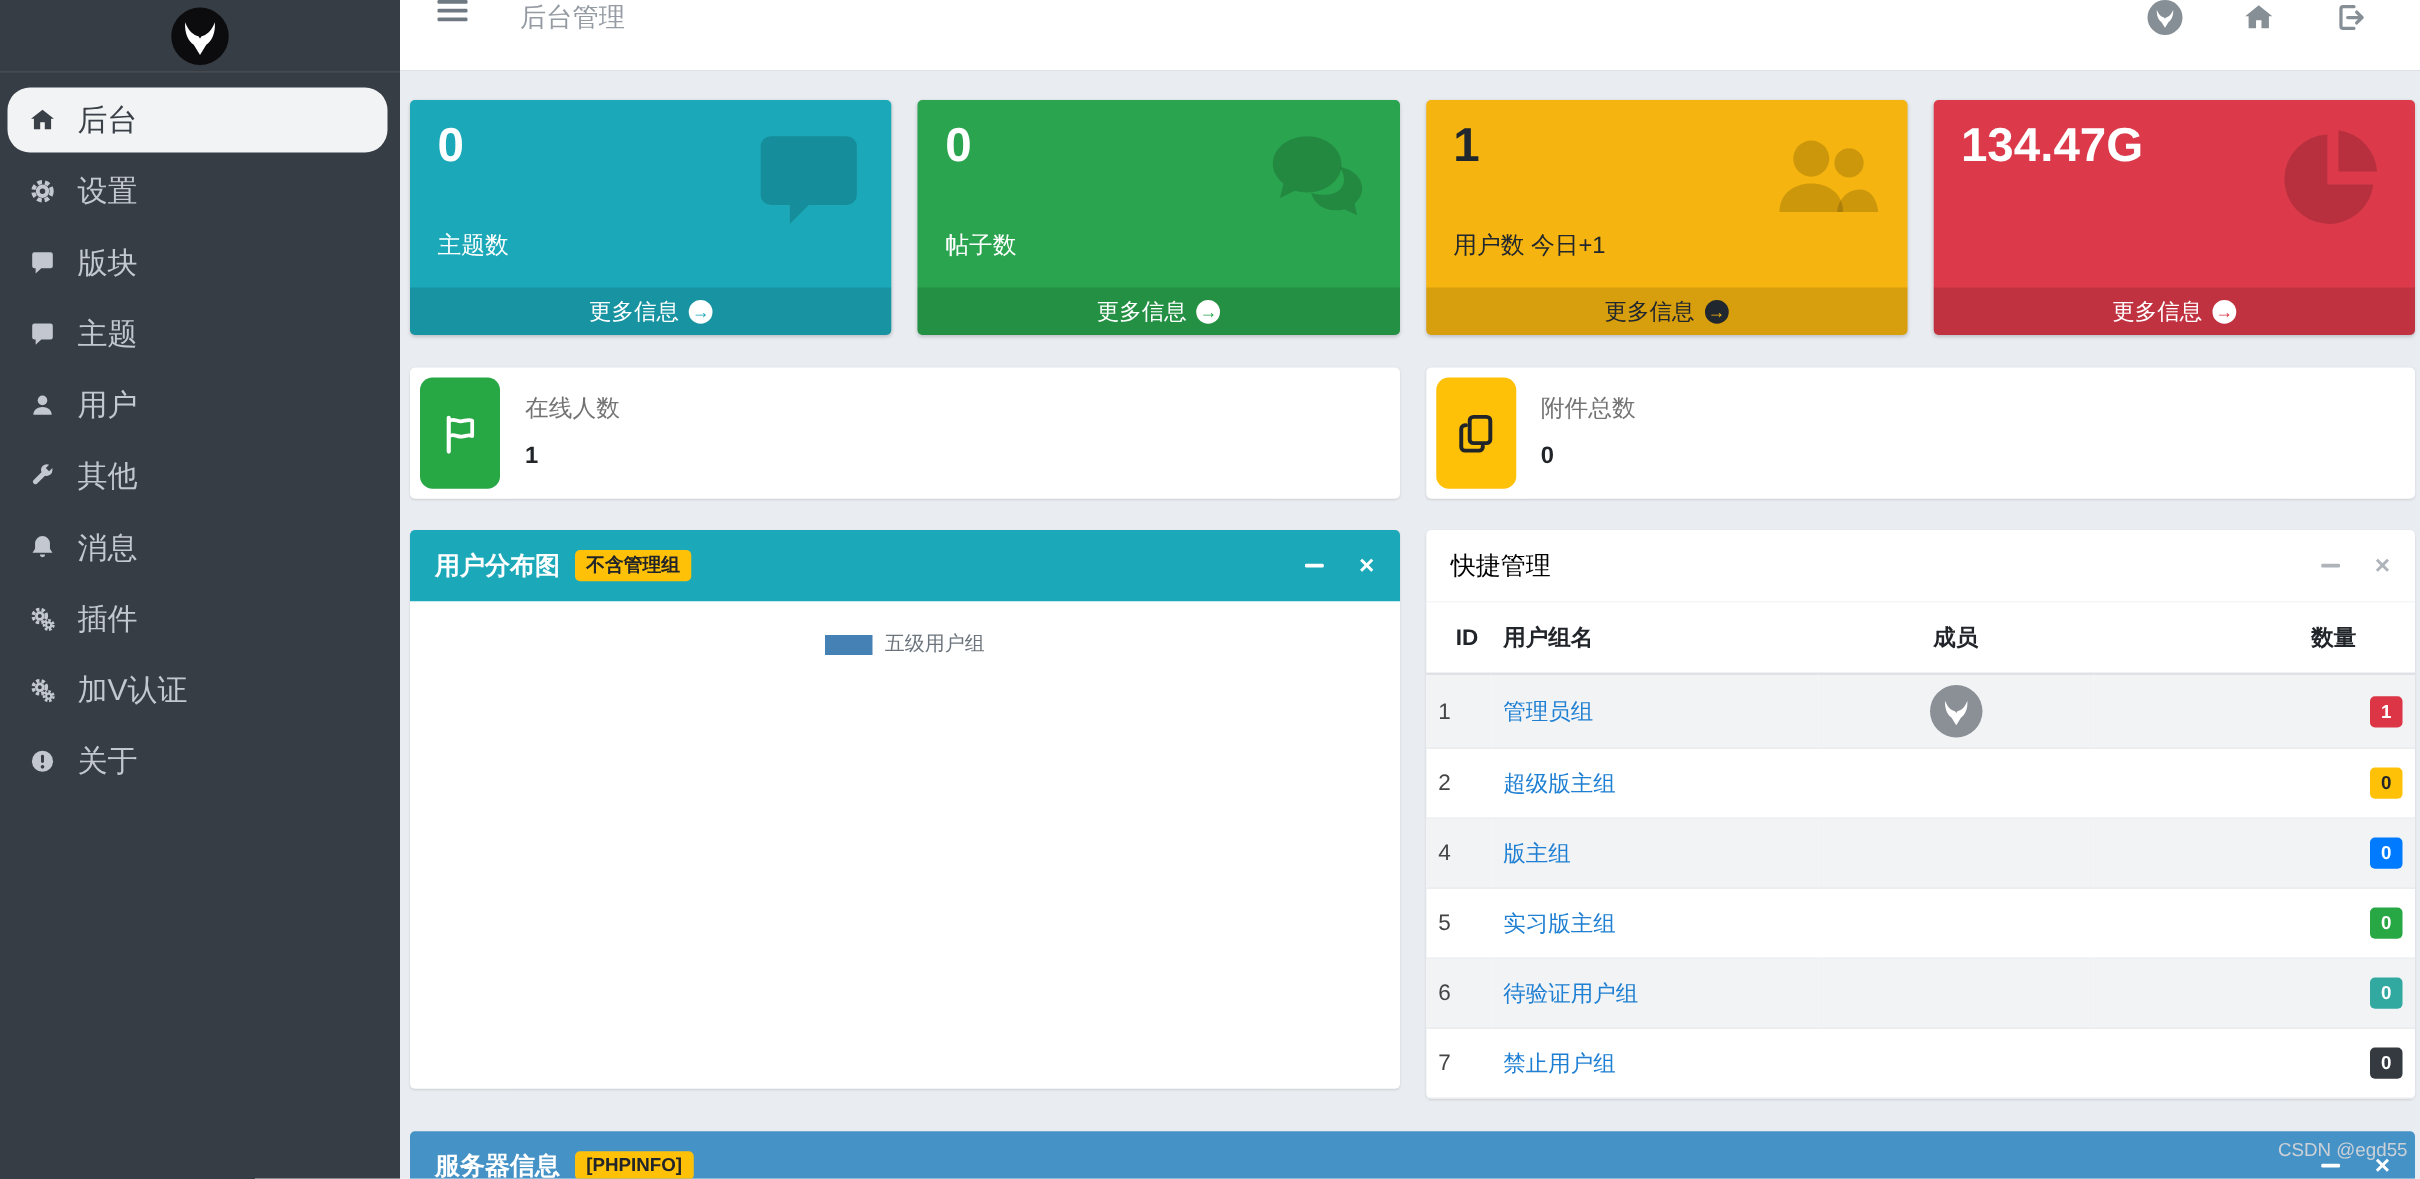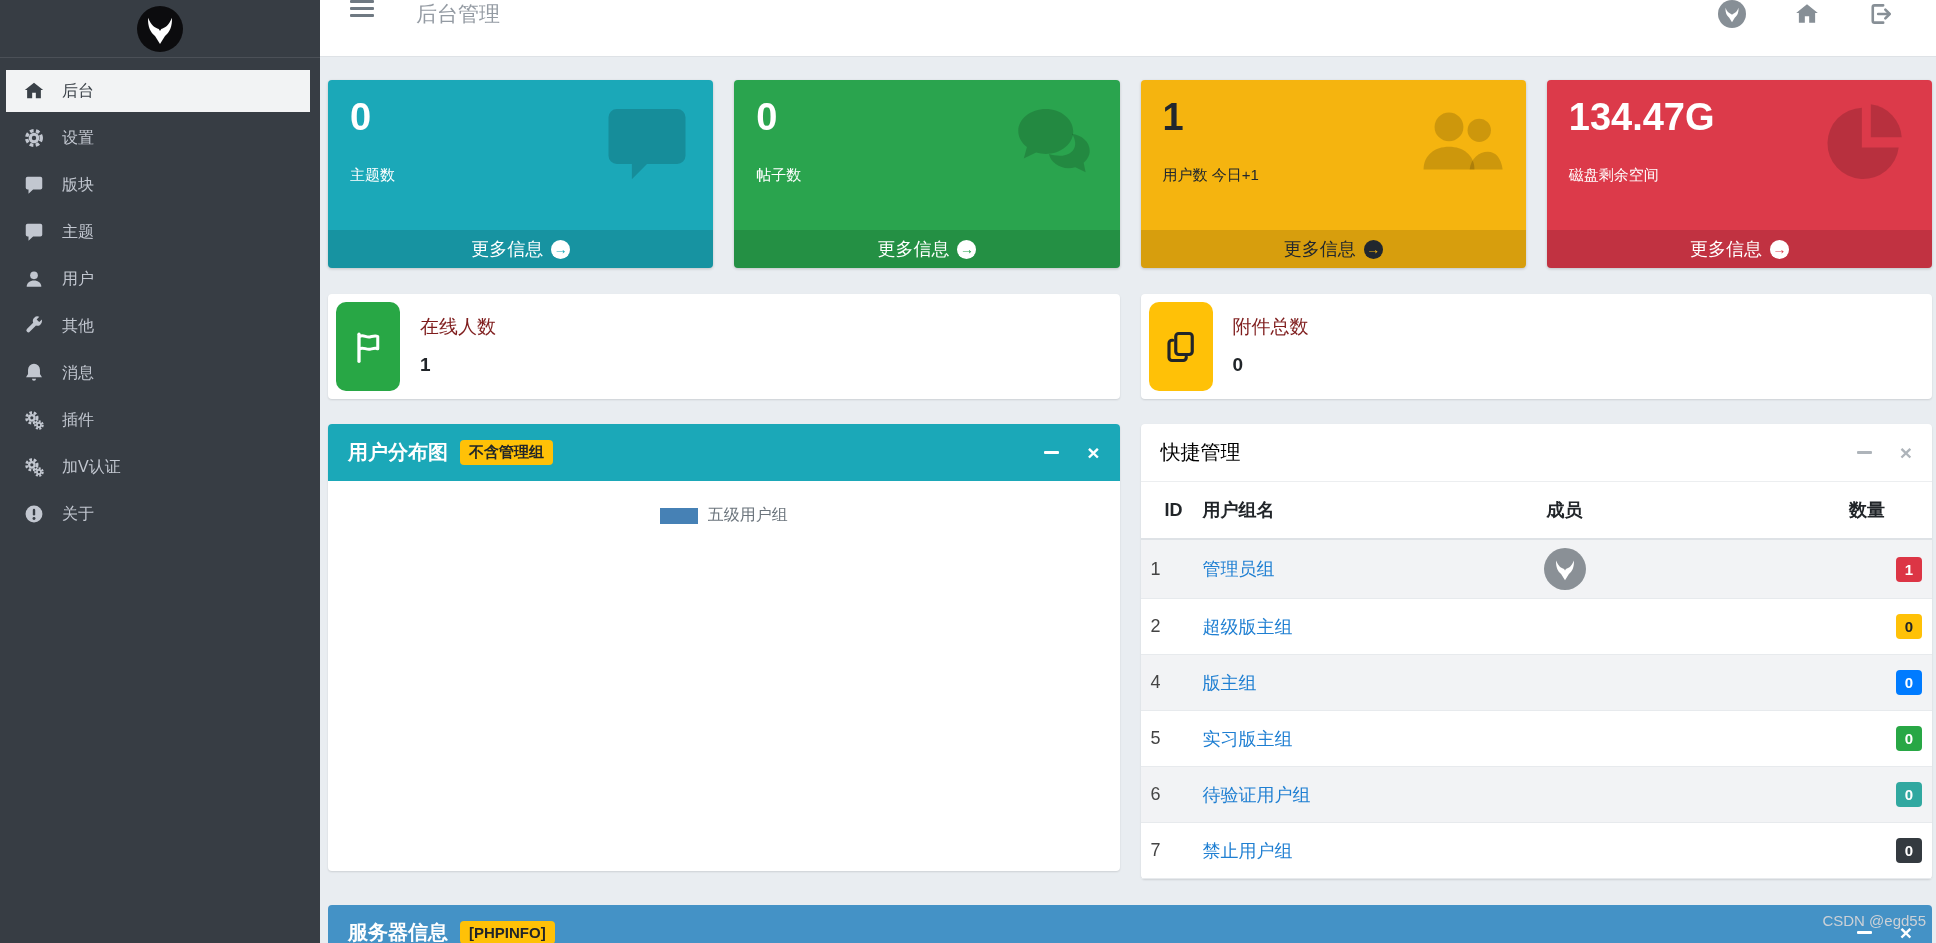--- a/index.html
+++ b/index.html
@@ -4,21 +4,21 @@
 <style>
   * { margin:0; padding:0; box-sizing:border-box; }
   html,body { width:1936px; height:943px; overflow:hidden; font-family:"Liberation Sans","DejaVu Sans",sans-serif; }
   #app { display:flex; width:1936px; height:943px; background:#e9edf1; }
 
   
   .sidebar { width:320px; min-width:320px; height:943px; background:#373d44; display:flex; flex-direction:column; }
   .brand { height:58px; display:flex; align-items:center; justify-content:center; border-bottom:1px solid rgba(255,255,255,0.1); }
   .brand-logo { width:46px; height:46px; border-radius:50%; background:#0c0c0e; display:flex; align-items:center; justify-content:center; }
   .menu { padding:12px 10px 0 6px; }
-  .menu-item { display:flex; align-items:center; padding:10px 14px; margin-bottom:5px; border-radius:0; color:#c2c7d0; font-size:16px; cursor:pointer; }
+  .menu-item { display:flex; align-items:center; padding:10px 14px; margin-bottom:5px; border-radius:18px; color:#c2c7d0; font-size:24px; cursor:pointer; }
   .menu-item .mi-ico { width:28px; margin-right:14px; display:flex; align-items:center; justify-content:center; }
   .menu-item svg { width:22px; height:22px; fill:currentColor; }
   .menu-item.active { background:#f2f3f4; color:#3a4047; }
 
   
   .main { flex:1; display:flex; flex-direction:column; }
   .navbar { height:57px; background:#ffffff; border-bottom:1px solid #dee2e6; display:flex; align-items:flex-start; padding:0 42px 0 30px; }
   .hamburger { width:24px; display:flex; flex-direction:column; gap:4px; cursor:pointer; margin-right:42px; }
   .hamburger span { display:block; height:3px; background:#6f7982; border-radius:1px; }
   .nav-title { font-size:21px; color:#949ba3; }
@@ -30,33 +30,33 @@
   
   .content { flex:1; background:#e9edf1; padding:23px 4px 0 8px; overflow:hidden; }
   .row { display:flex; gap:21px; }
   .mb { margin-bottom:26px; }
 
   
   .small-box { flex:1; border-radius:4px; position:relative; box-shadow:0 1px 3px rgba(0,0,0,0.18); color:#fff; }
   .small-box.dark-text { color:#21272e; }
   .sb-body { padding:16px 22px; height:150px; position:relative; }
   .sb-value { font-size:38px; font-weight:bold; line-height:1.15; }
-  .sb-label { font-size:15px; margin-top:26px; }
+  .sb-label { font-size:19px; margin-top:43px; }
   .sb-icon { position:absolute; top:18px; right:22px; }
   .sb-icon svg { width:88px; height:88px; fill:rgba(0,0,0,0.16); }
   .sb-footer { display:flex; align-items:center; justify-content:center; gap:8px; height:38px; background:rgba(0,0,0,0.12); border-radius:0 0 4px 4px; font-size:18px; color:inherit; text-decoration:none; cursor:pointer; }
   .more-icon { width:19px; height:19px; border-radius:50%; background:#fff; display:inline-flex; align-items:center; justify-content:center; font-size:14px; font-weight:bold; }
   .small-box.dark-text .more-icon { background:#21272e; color:#f5b40f !important; }
 
   
   .info-box { flex:1; background:#fff; border-radius:4px; box-shadow:0 1px 2px rgba(0,0,0,0.12); display:flex; padding:8px; height:105px; }
   .ib-icon { width:64px; border-radius:10px; display:flex; align-items:center; justify-content:center; }
   .ib-icon svg { width:36px; height:36px; }
   .ib-text { margin-left:20px; padding-top:12px; }
-  .ib-label { font-size:19px; color:#7f1d1d; margin-bottom:14px; }
+  .ib-label { font-size:19px; color:#737373; margin-bottom:14px; }
   .ib-value { font-size:19px; font-weight:bold; color:#212529; }
 
   
   .panel { flex:1; background:#fff; border-radius:4px; box-shadow:0 1px 2px rgba(0,0,0,0.12); }
   .panel-hd { display:flex; align-items:center; padding:15px 20px; border-radius:4px 4px 0 0; }
   .panel-hd.teal { color:#fff; }
   .panel-title { font-size:20px; font-weight:bold; }
   .panel-hd.plain { border-bottom:1px solid #eceef0; }
   .panel-hd.plain .panel-title { font-weight:normal; color:#000000; }
   .hd-badge { margin-left:12px; background:#ffc107; color:#212529; font-size:15px; font-weight:bold; padding:3px 9px; border-radius:4px; }
@@ -335,21 +335,20 @@
                 </svg></div>
           </div>
           <a class="sb-footer">
             <span>更多信息</span>
             <span class="more-icon">→</span>
           </a>
         </div>
         <div class="small-box" style="background: rgb(220, 58, 74);">
           <div class="sb-body">
             <div class="sb-value">134.47G</div>
-            <div class="sb-label">磁盘剩余空间</div>
             <div class="sb-icon"><svg viewBox="0 0 64 64">
                   <use href="#b-pie"></use>
                 </svg></div>
           </div>
           <a class="sb-footer">
             <span>更多信息</span>
             <span class="more-icon" style="color: rgb(220, 58, 74);">→</span>
           </a>
         </div>
       </div>

